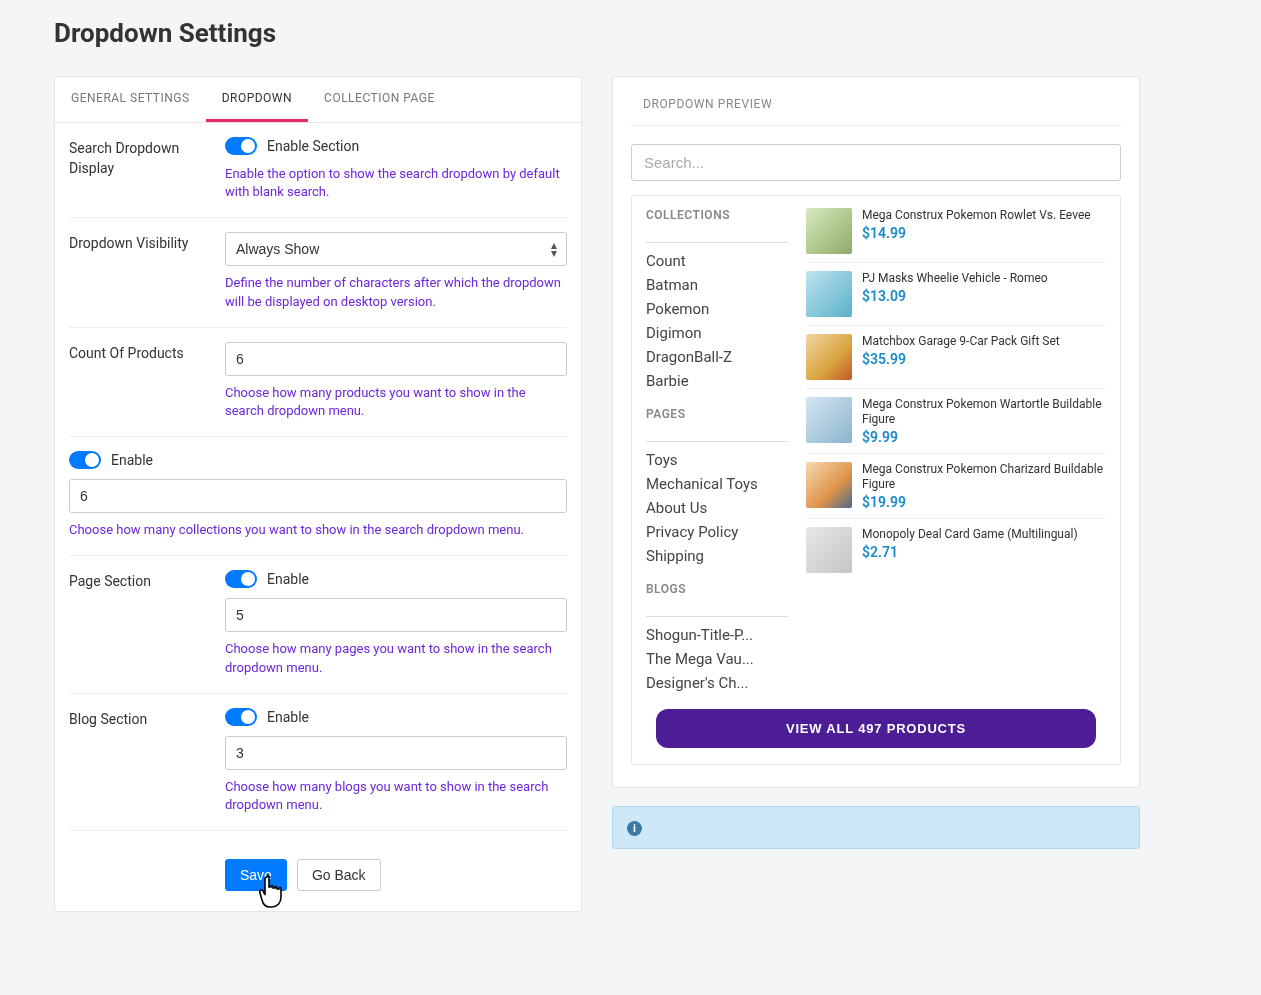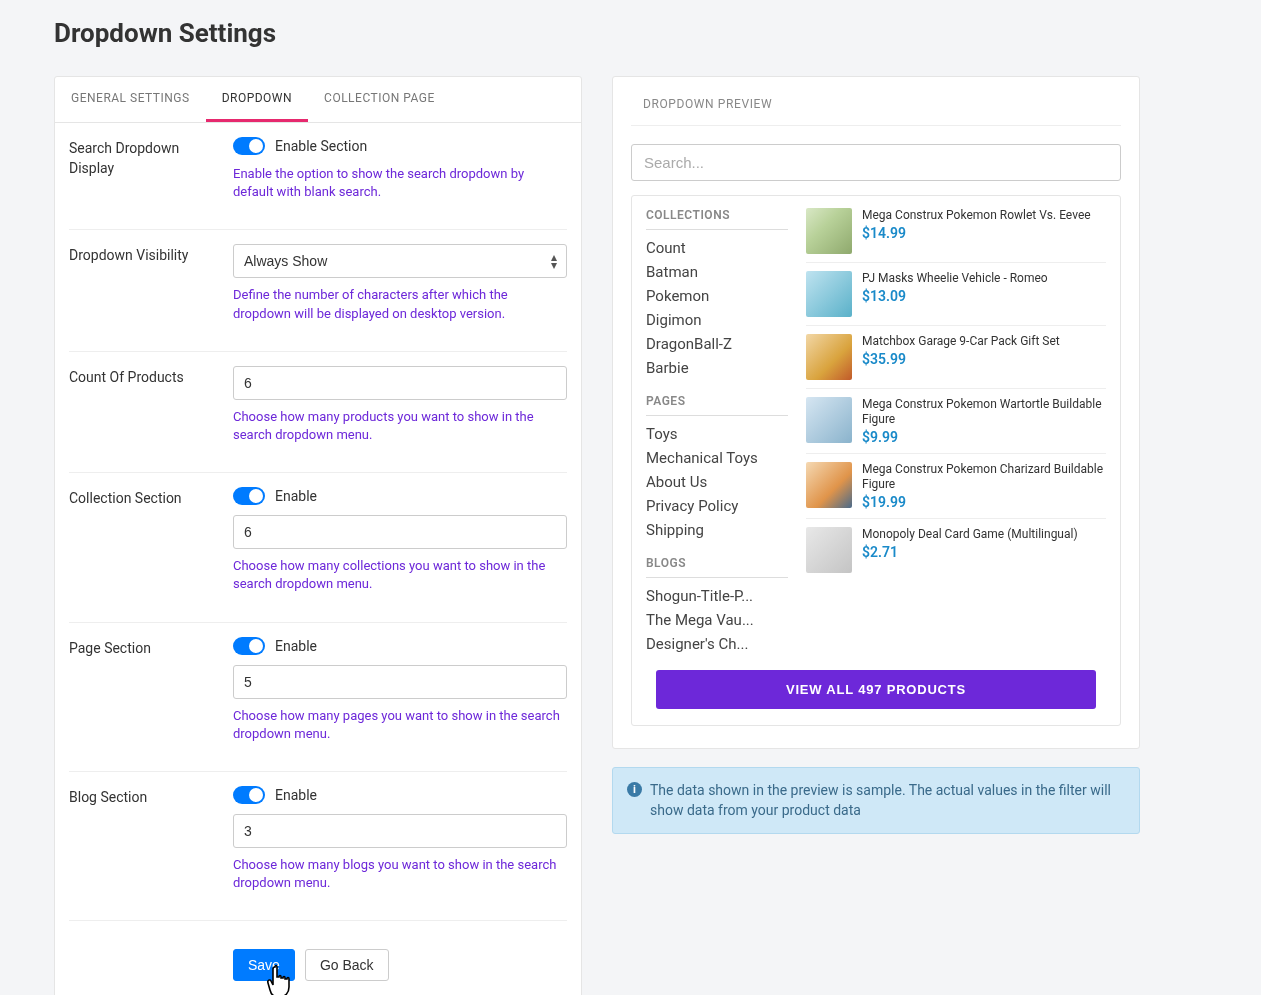--- a/index.html
+++ b/index.html
@@ -44,23 +44,23 @@
 }
 .tab.active {
   color: #333;
   border-bottom-color: #e6296e;
 }
 
 
 .form-body { padding: 0 14px 20px; }
 .form-row {
   display: flex;
-  padding: 14px 0 28px;
+  padding: 14px 0 16px;
   border-bottom: 1px solid #eee;
-  gap: 8px;
+  gap: 0;
   justify-content: space-between;
 }
 .form-row:last-of-type { border-bottom: none; }
 .form-label {
   width: 156px;
   flex-shrink: 0;
   font-size: 14px;
   color: #333;
   padding-top: 2px;
   line-height: 1.4;
@@ -131,21 +131,21 @@
 
 .preview-panel {
   border: 1px solid #e5e5e5; border-radius: 3px; padding: 12px 14px 16px;
 }
 .preview-cols { display: flex; gap: 18px; }
 .preview-left { width: 142px; flex-shrink: 0; }
 .preview-right { flex: 1; }
 
 .section-hdr {
   font-size: 12px; letter-spacing: 0.5px; color: #888; font-weight: 600;
-  border-bottom: 1px solid #ddd; padding-bottom: 7px; margin-bottom: 6px;
+  border-bottom: 1px solid #ddd; padding-bottom: 20px; margin-bottom: 6px;
 }
 .link-list { list-style: none; margin-bottom: 14px; }
 .link-list li {
   font-size: 15px; color: #444; padding: 3px 0; cursor: pointer;
   white-space: nowrap; overflow: hidden; text-overflow: ellipsis;
 }
 
 .prod-item {
   display: flex; gap: 10px; padding: 8px 0; border-bottom: 1px solid #eee;
 }
@@ -158,22 +158,22 @@
 .prod-thumb.t3 { background: linear-gradient(135deg,#f2d7a6,#d9a33d 60%, #c15a2a); }
 .prod-thumb.t4 { background: linear-gradient(135deg,#d6e6f2,#8ab3cc); }
 .prod-thumb.t5 { background: linear-gradient(135deg,#f5d9b3,#e0944a 60%, #4a6a8a); }
 .prod-thumb.t6 { background: linear-gradient(135deg,#e8e8e8,#c4c4c4); }
 .prod-info { flex: 1; }
 .prod-name { font-size: 12px; color: #333; line-height: 1.25; margin-bottom: 2px; }
 .prod-price { font-size: 14px; color: #1a8ac9; font-weight: 600; }
 
 .view-all {
   display: block; width: calc(100% - 20px); margin: 14px auto 0;
-  background: #6d28d9; color: #fff; text-align: center;
-  padding: 12px 0; border-radius: 3px; border: none;
+  background: #4c1d95; color: #fff; text-align: center;
+  padding: 12px 0; border-radius: 12px; border: none;
   font-size: 13px; letter-spacing: 0.8px; font-weight: 600; cursor: pointer;
 }
 
 
 .alert-info {
   background: #cfe8f7; border: 1px solid #b3d9ef; color: #3a6a8a;
   padding: 12px 14px; border-radius: 3px; font-size: 14px;
   margin-top: 18px; display: flex; gap: 8px; line-height: 1.45;
 }
 .alert-info .info-icon {
@@ -229,21 +229,20 @@
 
         <div class="form-row">
           <div class="form-label">Count Of Products</div>
           <div class="form-control">
             <input class="text-input" type="text" value="6" style="">
             <div class="helper">Choose how many products you want to show in the search dropdown menu.</div>
           </div>
         </div>
 
         <div class="form-row">
-          <div class="form-label">Collection Section</div>
           <div class="form-control">
             <div class="toggle-line">
               <div class="toggle-switch"></div>
               <span class="toggle-label">Enable</span>
             </div>
             <input class="text-input" type="text" value="6" style="">
             <div class="helper">Choose how many collections you want to show in the search dropdown menu.</div>
           </div>
         </div>
 
@@ -362,17 +361,16 @@
                 </div>
               </div>
             </div>
           </div>
           <button class="view-all">VIEW ALL 497 PRODUCTS</button>
         </div>
       </div>
 
       <div class="alert-info">
         <span class="info-icon">i</span>
-        <span>The data shown in the preview is sample. The actual values in the filter will show data from your product data</span>
       </div>
     </div>
   </div>
 </div>
 
 </body></html>

